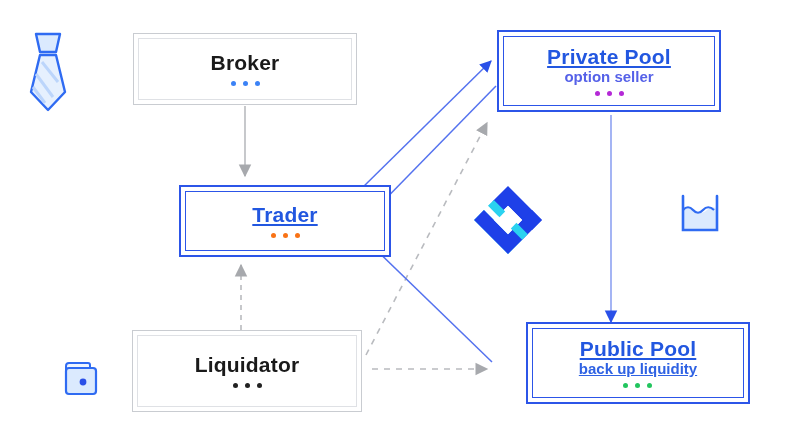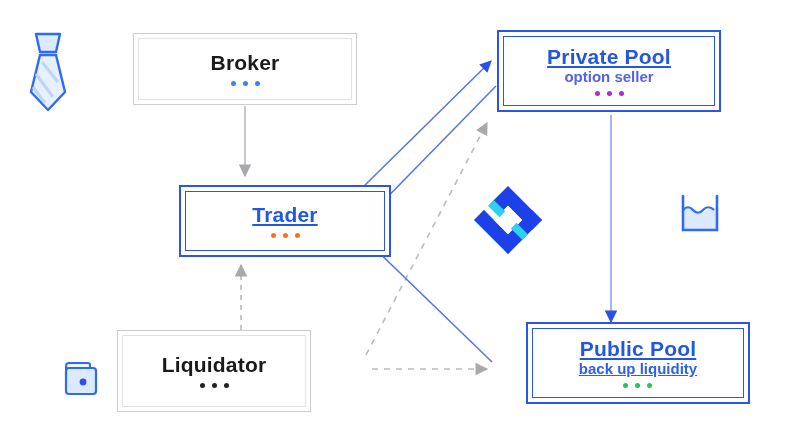--- a/index.html
+++ b/index.html
@@ -180,21 +180,21 @@
     <div class="content">
       <div class="title blue">Trader</div>
       <div class="dots">
         <span style="background:#f97316"></span>
         <span style="background:#f97316"></span>
         <span style="background:#f97316"></span>
       </div>
     </div>
   </div>
 
-  <div class="node grey" style="left:117px; top:330px; width:194px; height:82px;">
+  <div class="node grey" style="left:132px; top:330px; width:230px; height:82px;">
     <div class="inner"></div>
     <div class="content">
       <div class="title dark">Liquidator</div>
       <div class="dots">
         <span style="background:#222222"></span>
         <span style="background:#222222"></span>
         <span style="background:#222222"></span>
       </div>
     </div>
   </div>

